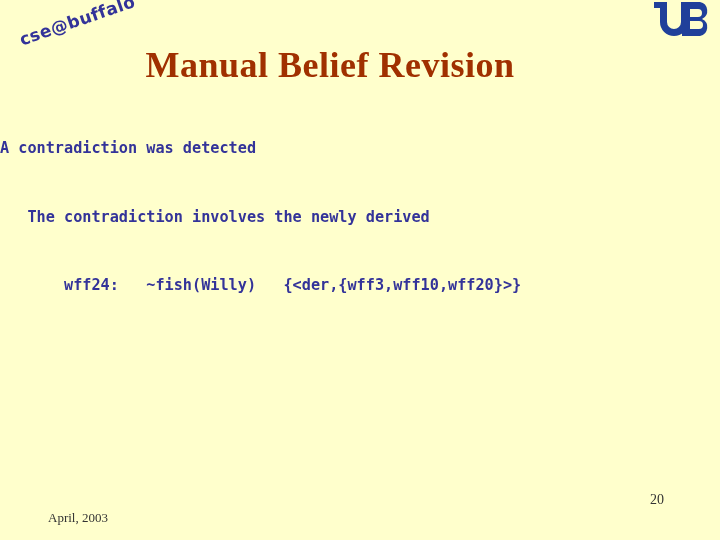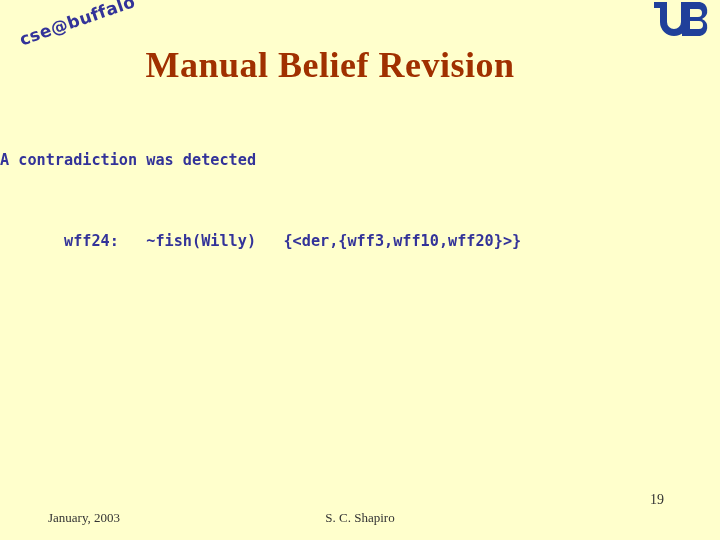--- a/index.html
+++ b/index.html
@@ -79,21 +79,20 @@
     font-size: 15.2px;
     line-height: 22.7px;
     color: #333399;
     white-space: pre;
     letter-spacing: 0px;
   }
   .console .ln {
     display: block;
     height: 22.7px;
     white-space: pre;
-    margin-top: 12px;
   }
   .console .ln.blank {
     height: 22.7px;
   }
 
   
   .page-number {
     position: absolute;
     right: 56px;
     top: 492px;
@@ -147,37 +146,37 @@
                  M38 21 v8 h9 a4 4 0 0 0 0 -8 z" fill-rule="evenodd"></path>
         <rect x="30" y="2" width="8" height="34"></rect>
       </g>
     </svg>
   </div>
 
   <div class="title">Manual Belief Revision</div>
 
   <div class="console">
     <span class="ln">A contradiction was detected</span>
+    <span class="ln">   The contradiction involves the newly derived</span>
     <span class="ln">       wff24:   ~fish(Willy)   {&lt;der,{wff3,wff10,wff20}&gt;}</span>
     <span class="ln blank"></span>
     
     
     
     
     
     
     
     
     
     
     
     
     
   </div>
 
-  <div class="page-number">19</div>
+  <div class="page-number">20</div>
 
   <div class="footer">
-    <span class="footer-date">January, 2003</span>
-    <span class="footer-author">S. C. Shapiro</span>
+    <span class="footer-date">April, 2003</span>
   </div>
 
 </div>
 
 </body></html>

